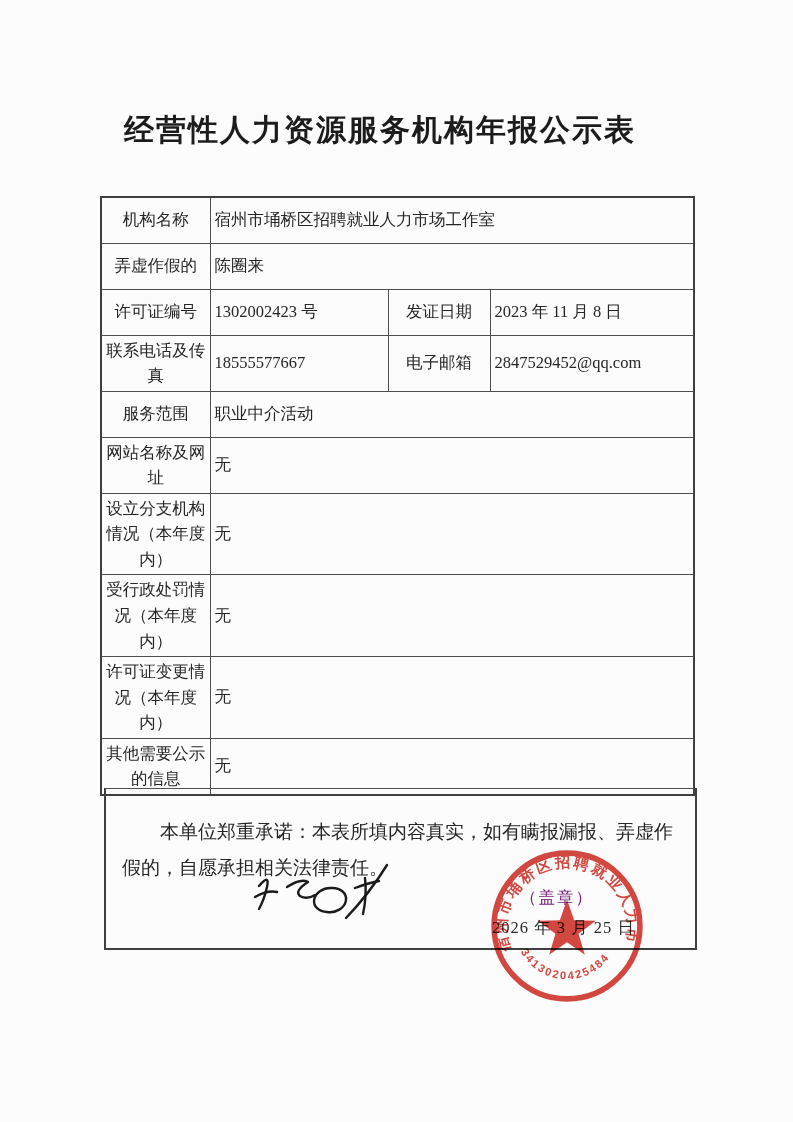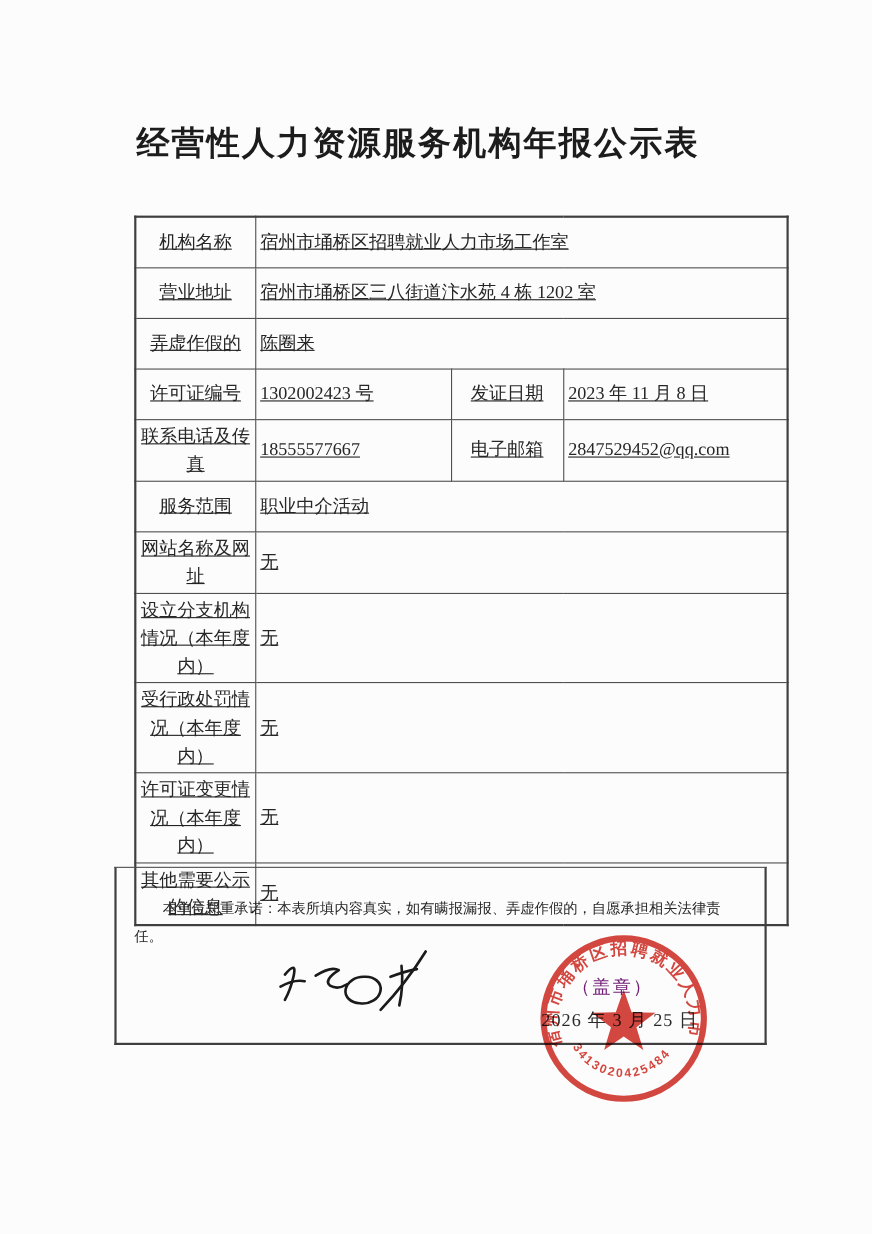--- a/index.html
+++ b/index.html
@@ -18,26 +18,25 @@
   .title{
     position:absolute;left:0;top:110px;width:760px;
     text-align:center;
     font-family:"Liberation Sans","DejaVu Sans",sans-serif;
     font-weight:700;
     font-size:30px;
     letter-spacing:2px;
     color:#1c1c1c;
   }
   table.form{
-    position:absolute;left:122px;top:196px;
+    position:absolute;left:100px;top:196px;
     width:593px;
     border-collapse:collapse;
     table-layout:fixed;
     background:transparent;
-    text-decoration:underline;
   }
   table.form td{
     border:1px solid #4f4f4f;
     font-size:16.5px;
     color:#262626;
     padding:2px 4px;
     vertical-align:middle;
     overflow:hidden;
   }
   table.form{border:2px solid #3f3f3f;}
@@ -52,21 +51,21 @@
   tr.r2{height:57px;}
   tr.r3{height:53px;}
   .pledge{
     position:absolute;left:104px;top:788px;width:593px;height:162px;
     border:2px solid #3f3f3f;border-top:1px solid #4f4f4f;
     box-sizing:border-box;
     background:transparent;
   }
   .pledge-text{
     padding:25px 16px 0 16px;
-    font-size:13px;
+    font-size:19px;
     line-height:1.9;
     text-indent:2em;
     color:#262626;
   }
   .seal-note{
     position:absolute;left:414px;top:98px;
     font-size:16.5px;color:#701a75;letter-spacing:2px;
   }
   .seal-date{
     position:absolute;left:386px;top:128px;
@@ -95,24 +94,20 @@
     <colgroup>
       <col style="width:109px">
         <col style="width:178px">
         <col style="width:102px">
         <col style="width:204px">
     </colgroup>
     <tbody>
       <tr class="r1">
         <td class="lbl">机构名称</td>
         <td class="val" colspan="3">宿州市埇桥区招聘就业人力市场工作室</td>
-      </tr>
-      <tr class="r1">
-        <td class="lbl">营业地址</td>
-        <td class="val" colspan="3">宿州市埇桥区三八街道汴水苑 4 栋 1202 室</td>
       </tr>
       <tr class="r1">
         <td class="lbl">弄虚作假的</td>
         <td class="val" colspan="3">陈圈来</td>
       </tr>
       <tr class="r1">
         <td class="lbl">许可证编号</td>
         <td class="val">1302002423 号</td>
         <td class="lbl">发证日期</td>
         <td class="val">2023 年 11 月 8 日</td>

